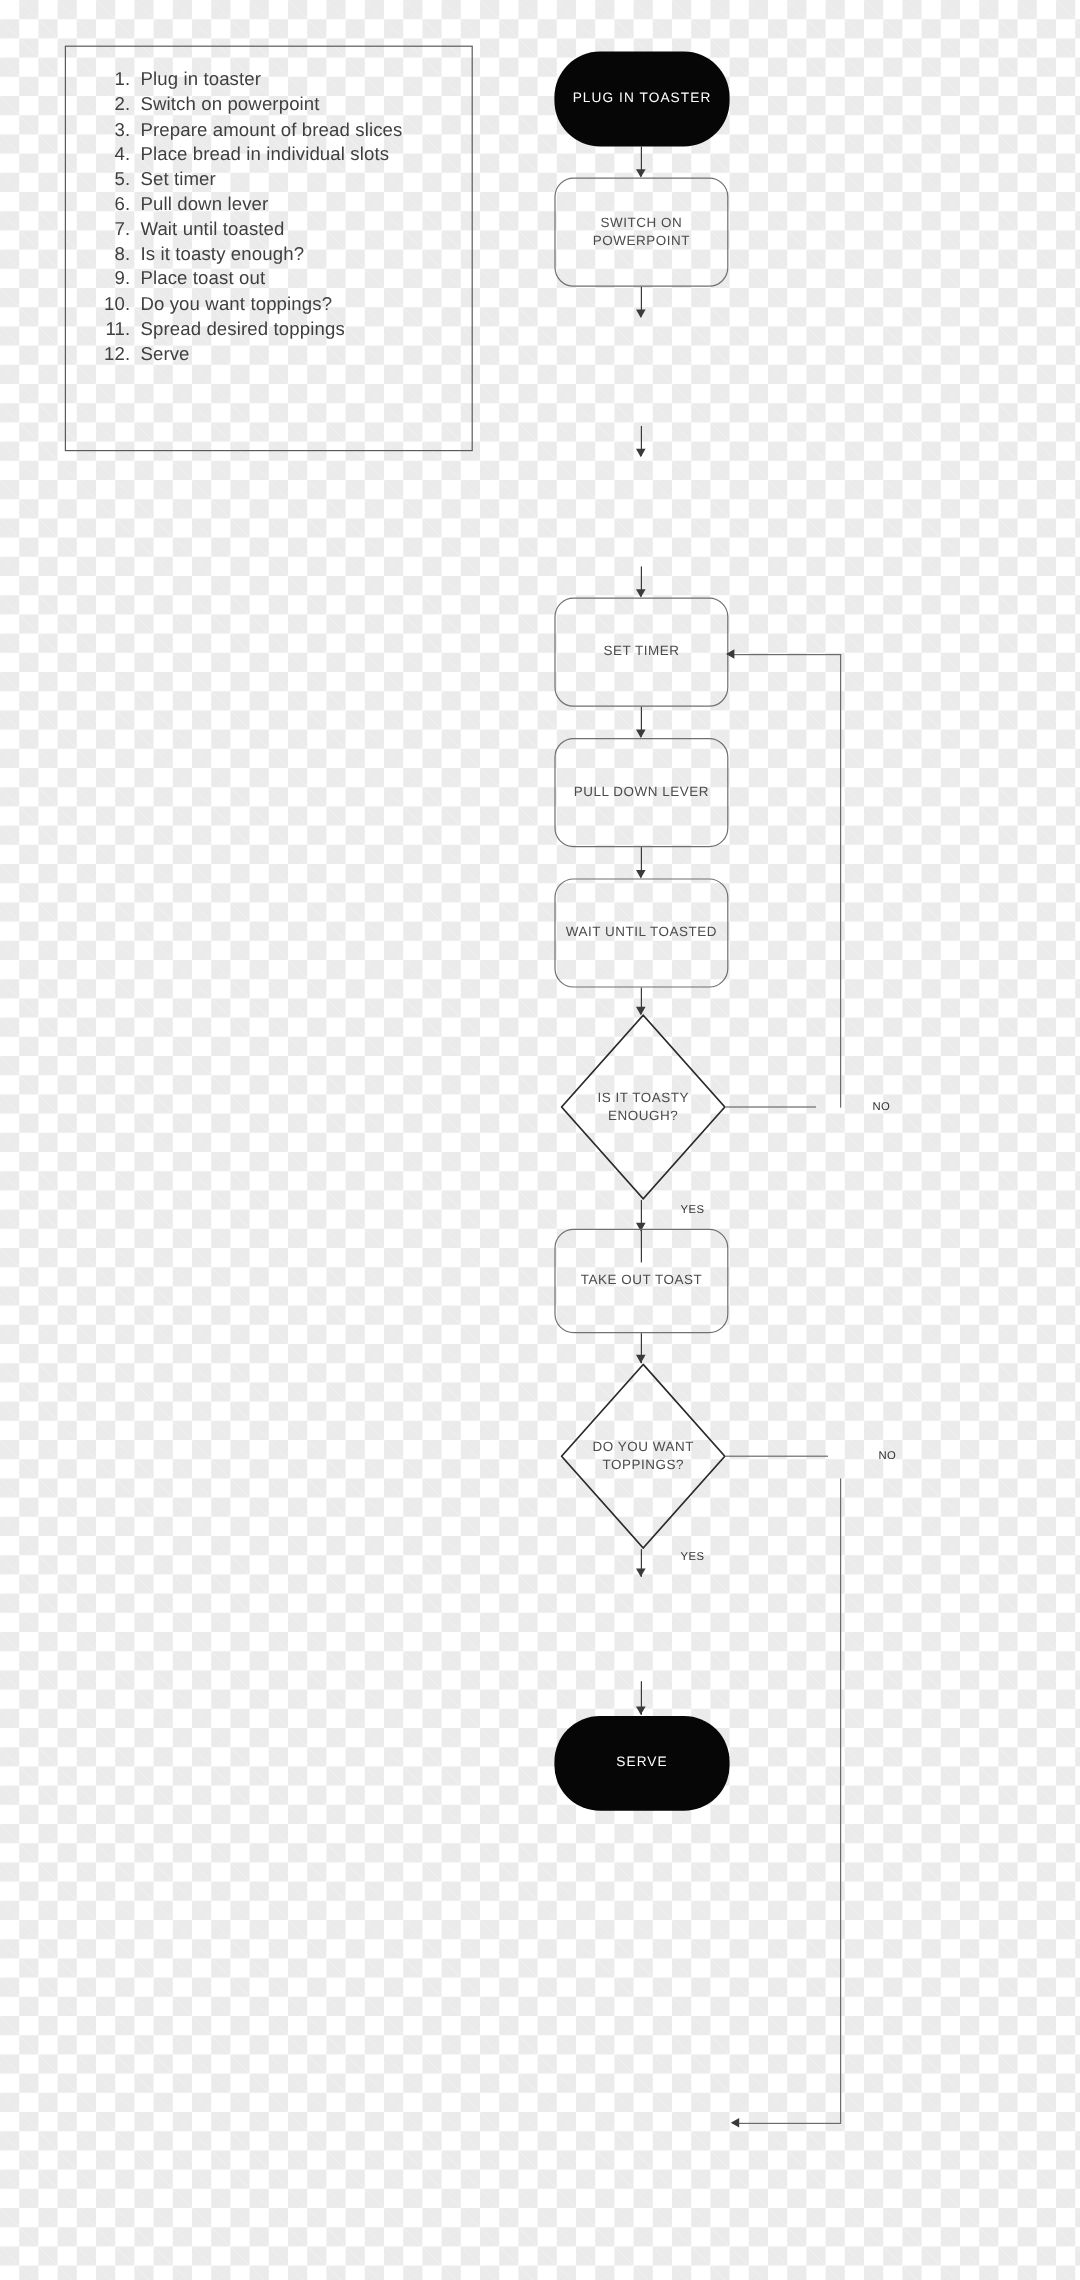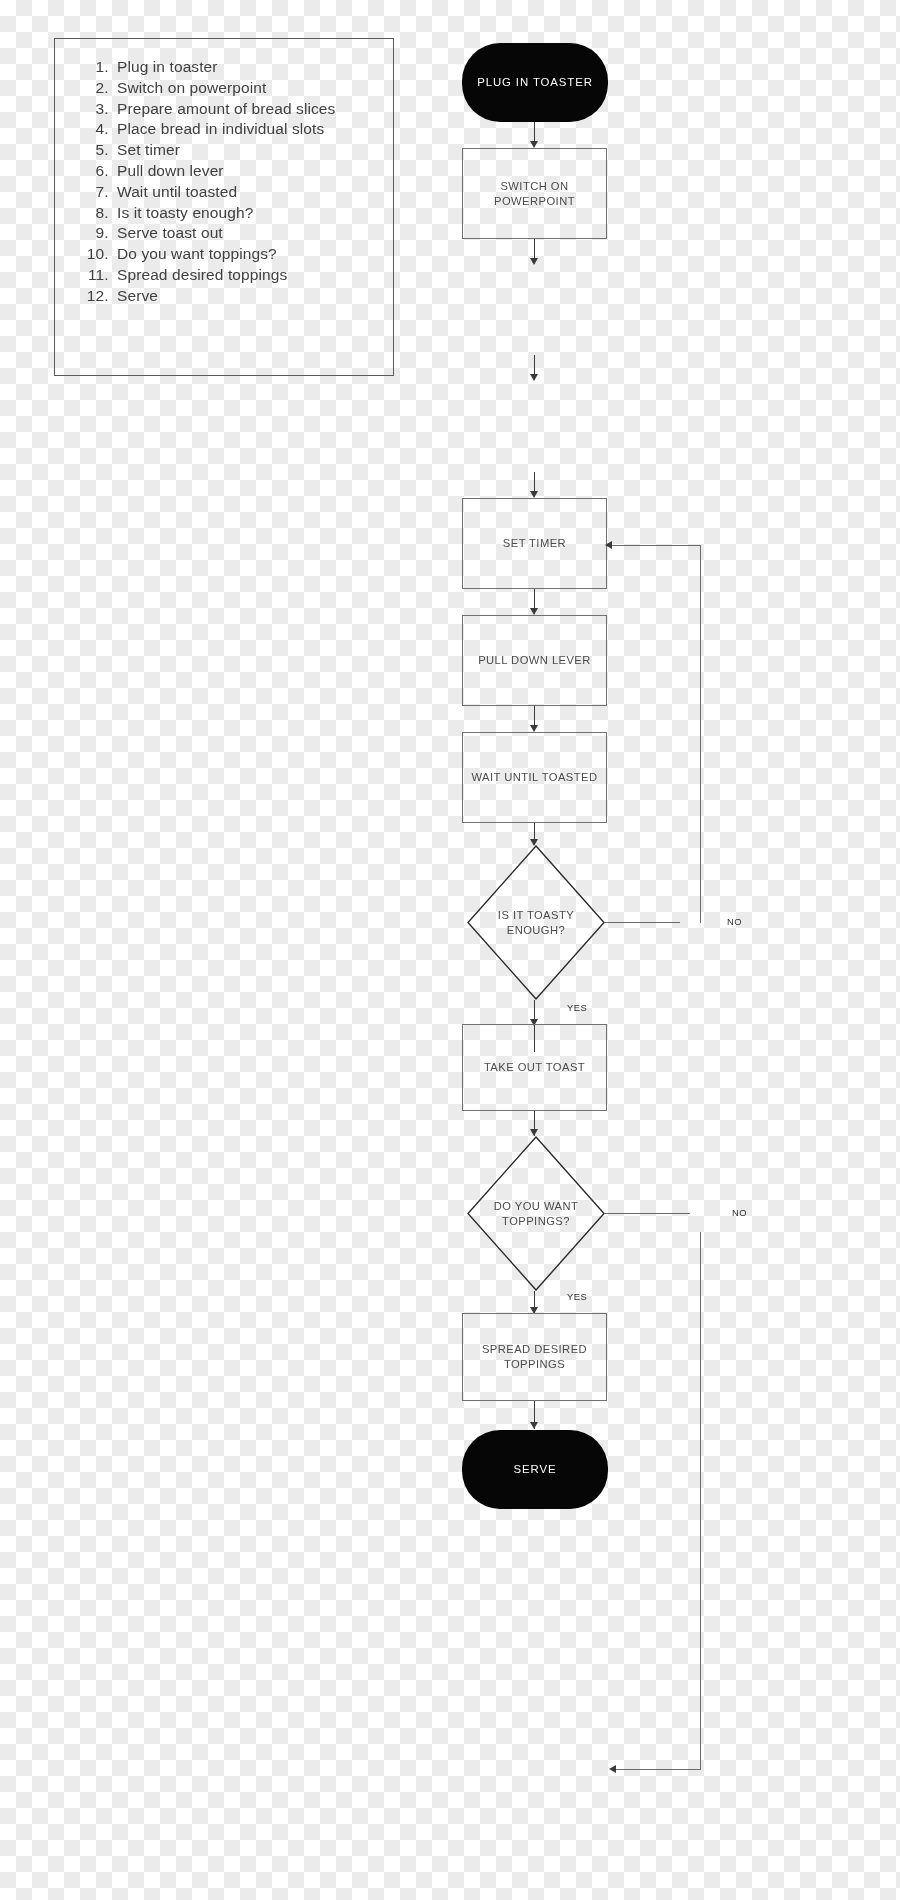--- a/index.html
+++ b/index.html
@@ -35,21 +35,21 @@
     font-size:15.5px;line-height:20.8px;color:#3f3f3f;
     letter-spacing:.1px;padding-left:4px;
   }
   #recipe-list li::marker{color:#3f3f3f;}
 
   
   #flowchart{position:absolute;left:440px;top:0;width:460px;height:1900px;}
 
   .node{
     position:absolute;box-sizing:border-box;
-    display:flex;align-items:center;justify-content:center;text-align:center;
+    display:flex;align-items:center;justify-content:center;text-align:center;border-radius:16px;
   }
   .node .lbl{
     font-size:11.2px;letter-spacing:.45px;line-height:15px;
     text-transform:uppercase;white-space:pre-line;
   }
 
   
   .terminal{
     background:#060606;border-radius:38px;
   }
@@ -98,21 +98,21 @@
 <div id="recipe-panel">
   <ol id="recipe-list">
     <li>Plug in toaster</li>
     <li>Switch on powerpoint</li>
     <li>Prepare amount of bread slices</li>
     <li>Place bread in individual slots</li>
     <li>Set timer</li>
     <li>Pull down lever</li>
     <li>Wait until toasted</li>
     <li>Is it toasty enough?</li>
-    <li>Serve toast out</li>
+    <li>Place toast out</li>
     <li>Do you want toppings?</li>
     <li>Spread desired toppings</li>
     <li>Serve</li>
   </ol>
 </div>
 
 <div id="flowchart">
 
   <div class="node terminal" style="left:22px;top:43px;width:146px;height:79px;">
     <span class="lbl">PLUG IN TOASTER</span>
@@ -194,24 +194,20 @@
   <div class="ln h light" style="left:165px;top:1213px;width:85px;"></div>
   <div class="edge-label" style="left:248px;top:1207px;">NO</div>
   <div class="ln v light" style="left:260px;top:1232px;height:537px;"></div>
   <div class="ln h light" style="left:175px;top:1769px;width:86px;"></div>
   <div class="arrow left" style="left:169px;top:1765px;"></div>
 
   <div class="ln v" style="left:94px;top:1291px;height:23px;"></div>
   <div class="edge-label" style="left:83px;top:1291px;">YES</div>
   <div class="arrow down" style="left:90px;top:1307px;"></div>
 
-  <div class="node process" style="left:22px;top:1313px;width:145px;height:88px;">
-    <span class="lbl">SPREAD DESIRED
-TOPPINGS</span>
-  </div>
 
   <div class="ln v" style="left:94px;top:1401px;height:28px;"></div>
   <div class="arrow down" style="left:90px;top:1422px;"></div>
 
   <div class="node terminal" style="left:22px;top:1430px;width:146px;height:79px;">
     <span class="lbl">SERVE</span>
   </div>
 
 </div>
 

